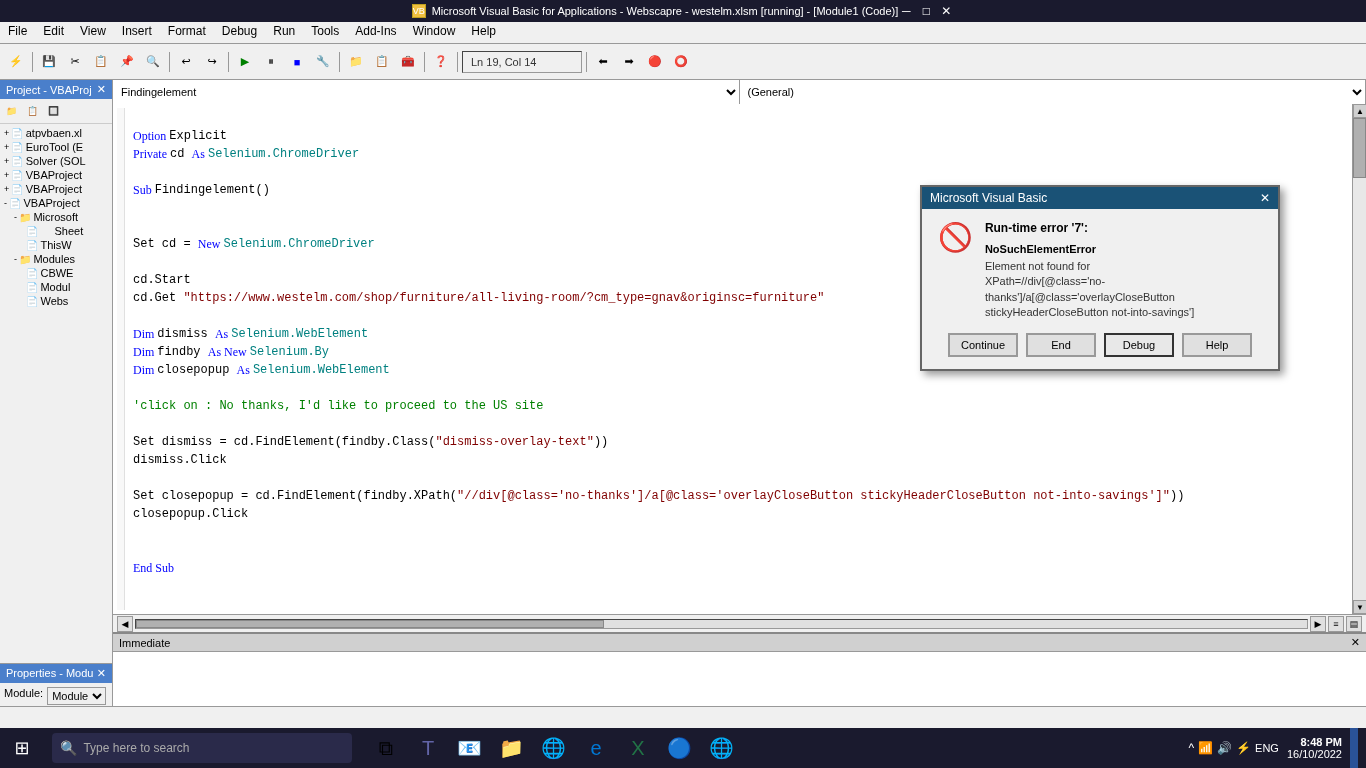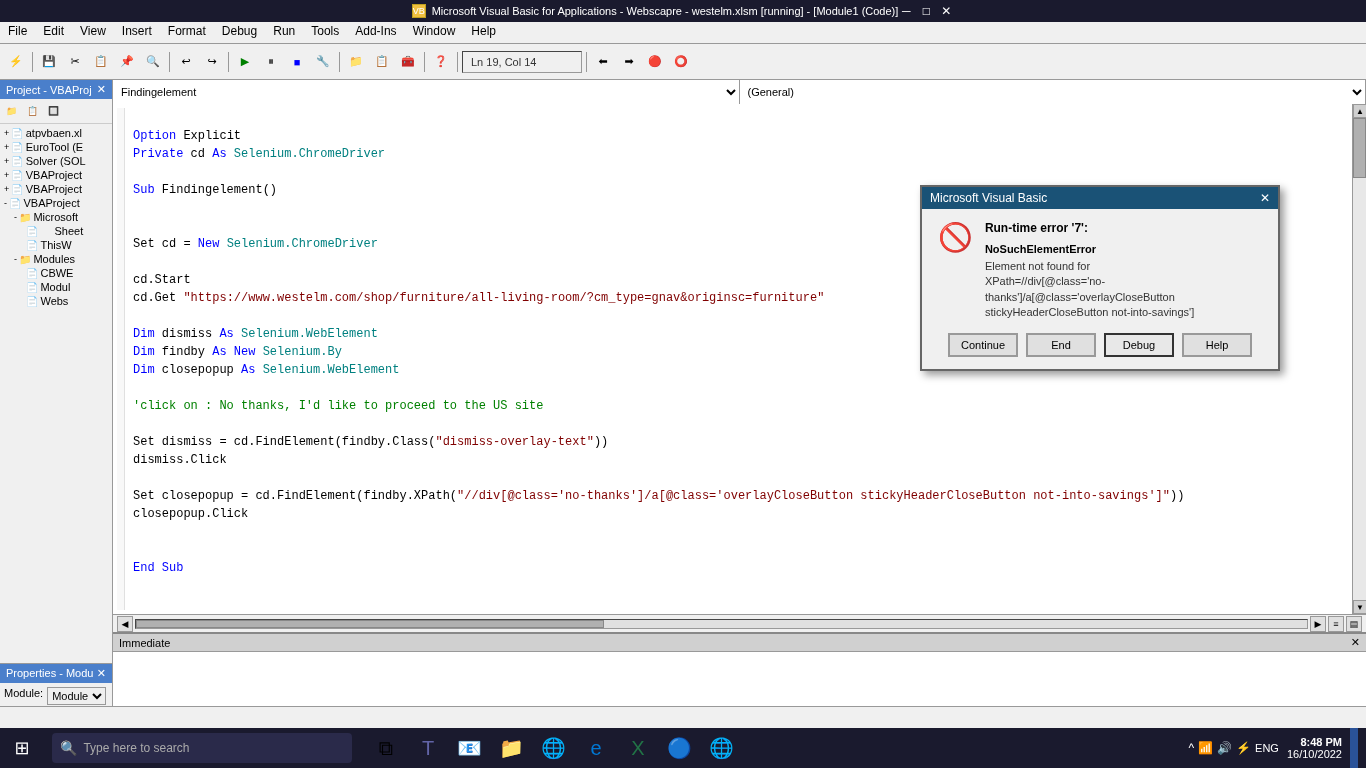--- a/index.html
+++ b/index.html
@@ -136,21 +136,21 @@
       overflow: auto;
       padding: 4px;
       font-family: 'Courier New', monospace;
       font-size: 12px;
       position: relative;
       background: white;
     }
     .code-line { white-space: pre; line-height: 1.4; min-height: 18px; display: flex; }
     
     
-    .kw { color: #0000ff; }
+    .kw { color: #0000ff; font-family: Liberation Serif, serif; }
     .cm { color: #008000; }
     .st { color: #800000; }
     .id { color: #000000; }
     .tp { color: #008080; }
 
     
     .code-toolbar-bottom {
       height: 18px;
       background: #f0f0f0;
       border-top: 1px solid #999;

